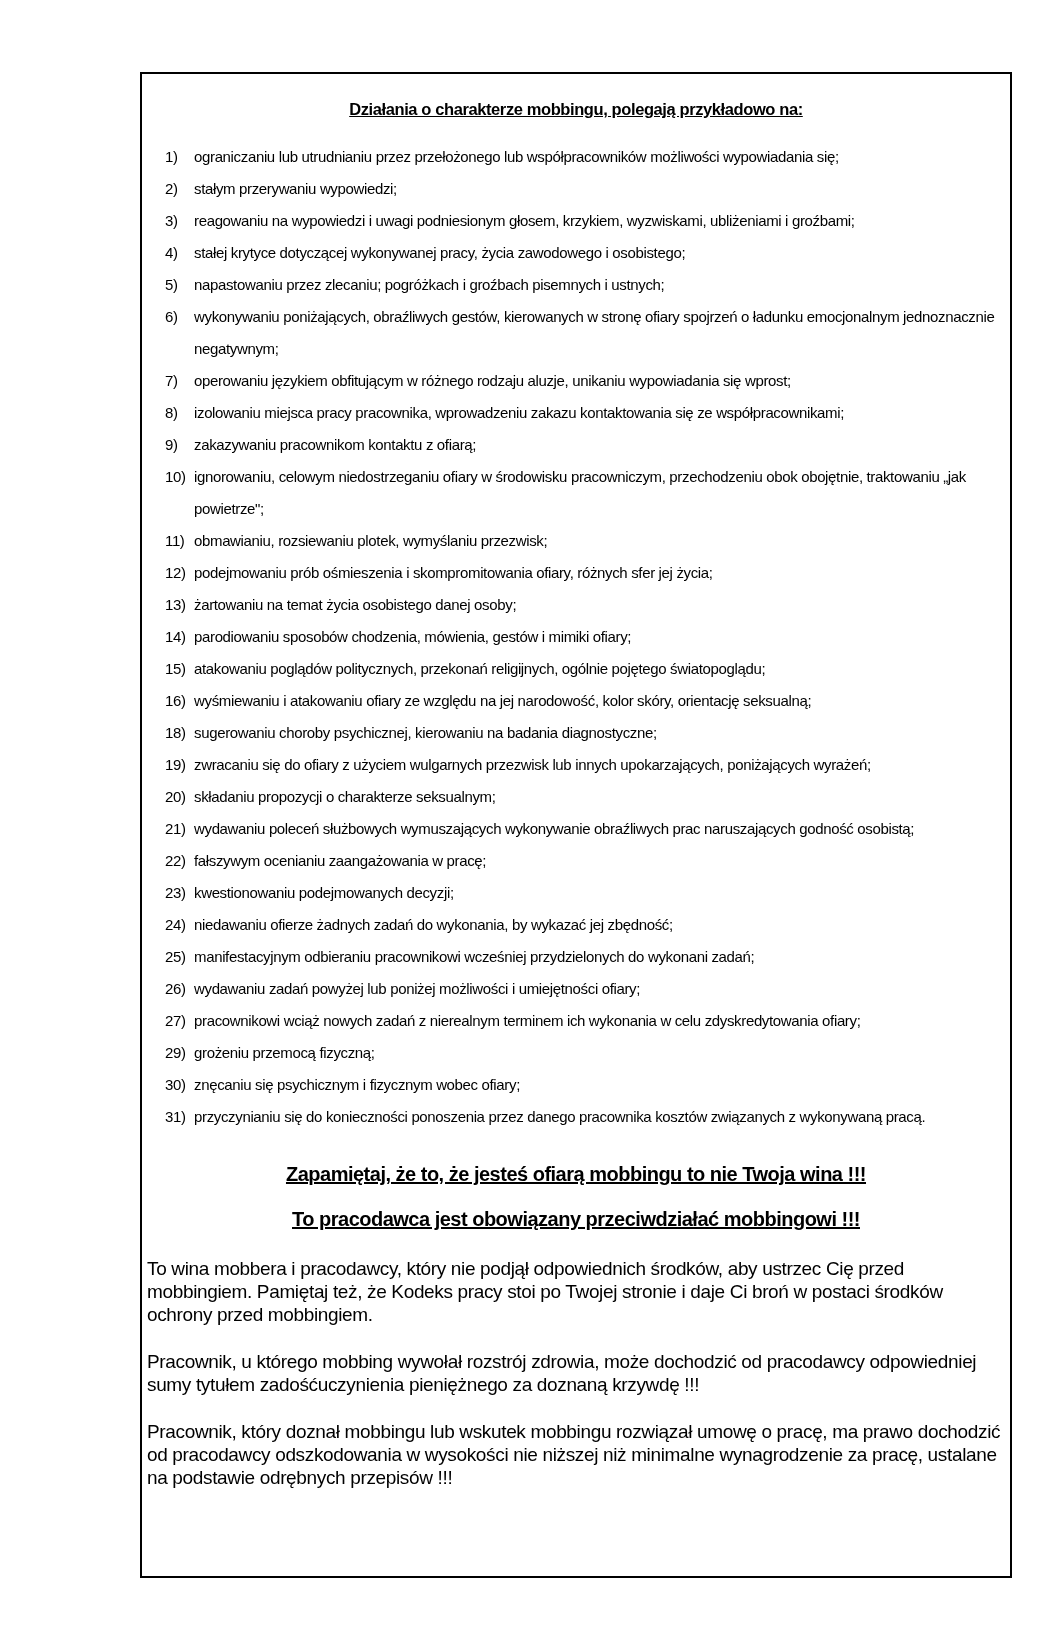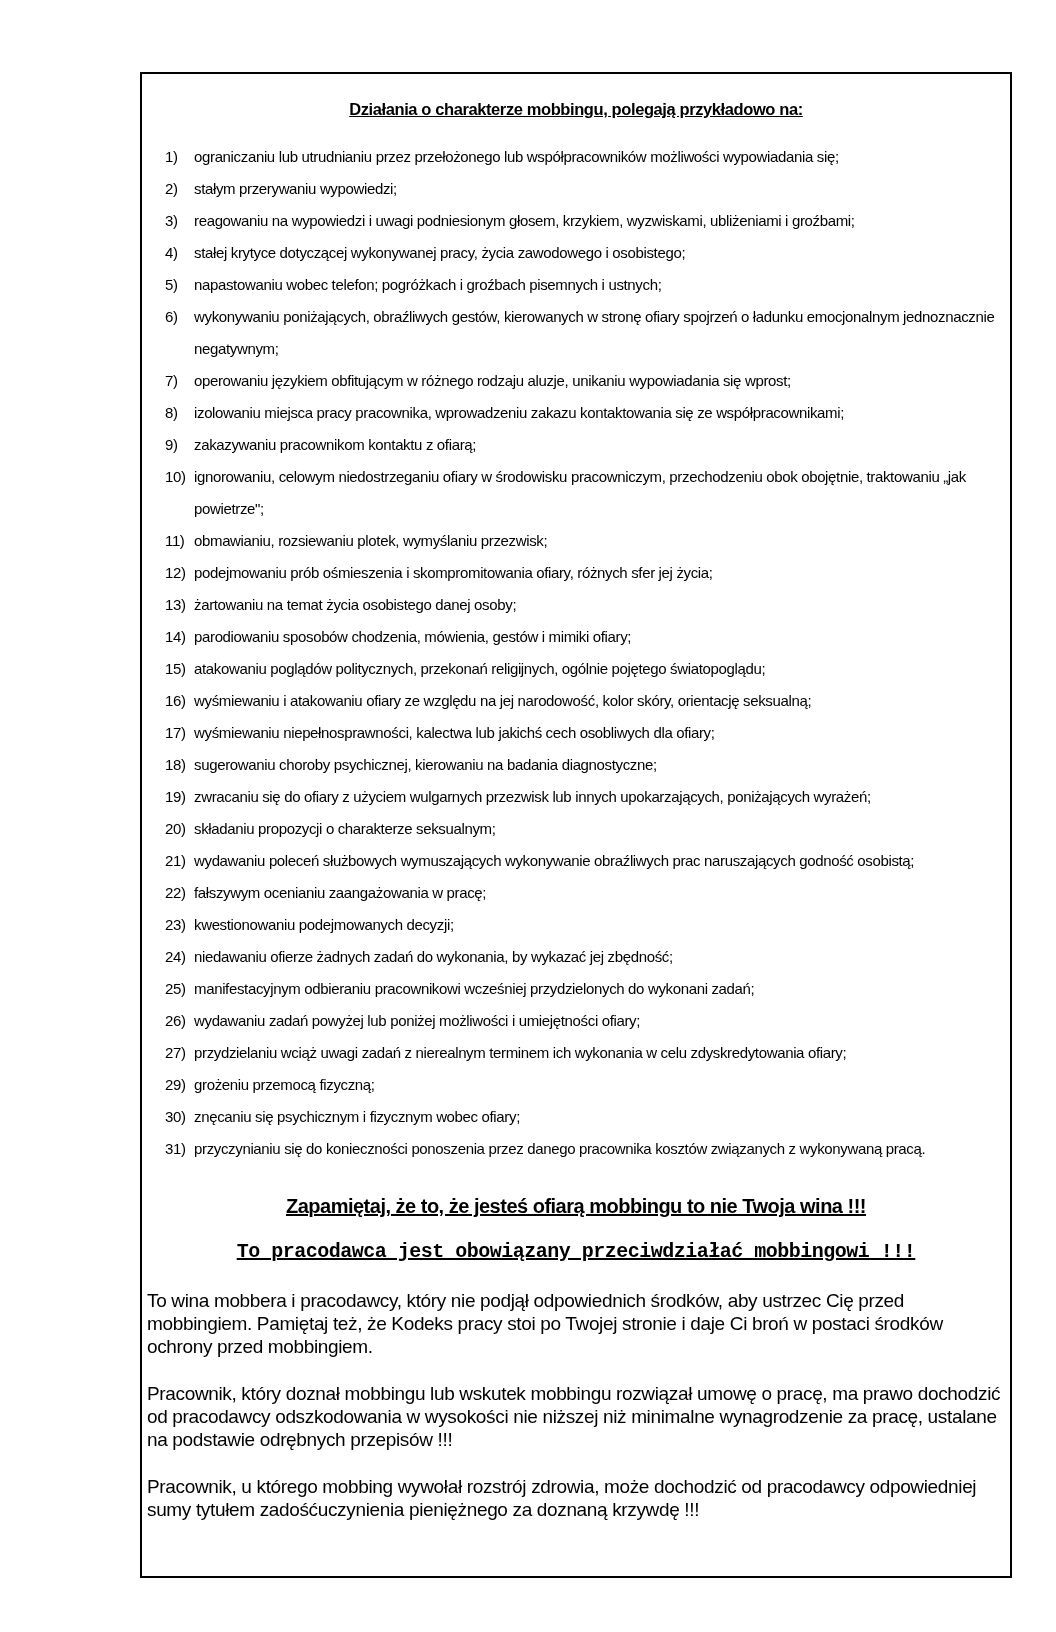--- a/index.html
+++ b/index.html
@@ -56,21 +56,21 @@
   }
   .emphasis {
     text-align: center;
     font-size: 20px;
     font-weight: bold;
     letter-spacing: -0.5px;
     text-decoration: underline;
     margin: 0 20px;
   }
   .emphasis.first { margin-top: 30px; text-decoration: underline; }
-  .emphasis.second { margin-top: 22px; font-family: Liberation Mono, monospace; }
+  .emphasis.second { margin-top: 22px; }
   .paragraphs {
     margin: 26px 6px 0 5px;
     font-size: 19px;
     letter-spacing: -0.35px;
   }
   .para {
     line-height: 23px;
     margin: 0 0 24px 0;
   }
 </style>
@@ -94,21 +94,21 @@
         <div class="item">
           <span class="item-num">3)</span>
           <span class="item-text">reagowaniu na wypowiedzi i uwagi podniesionym głosem, krzykiem, wyzwiskami, ubliżeniami i groźbami;</span>
         </div>
         <div class="item">
           <span class="item-num">4)</span>
           <span class="item-text">stałej krytyce dotyczącej wykonywanej pracy, życia zawodowego i osobistego;</span>
         </div>
         <div class="item">
           <span class="item-num">5)</span>
-          <span class="item-text">napastowaniu wobec telefon; pogróżkach i groźbach pisemnych i ustnych;</span>
+          <span class="item-text">napastowaniu przez zlecaniu; pogróżkach i groźbach pisemnych i ustnych;</span>
         </div>
         <div class="item">
           <span class="item-num">6)</span>
           <span class="item-text">wykonywaniu poniżających, obraźliwych gestów, kierowanych w stronę ofiary spojrzeń o ładunku emocjonalnym jednoznacznie negatywnym;</span>
         </div>
         <div class="item">
           <span class="item-num">7)</span>
           <span class="item-text">operowaniu językiem obfitującym w różnego rodzaju aluzje, unikaniu wypowiadania się wprost;</span>
         </div>
         <div class="item">
@@ -141,24 +141,20 @@
         </div>
         <div class="item">
           <span class="item-num">15)</span>
           <span class="item-text">atakowaniu poglądów politycznych, przekonań religijnych, ogólnie pojętego światopoglądu;</span>
         </div>
         <div class="item">
           <span class="item-num">16)</span>
           <span class="item-text">wyśmiewaniu i atakowaniu ofiary ze względu na jej narodowość, kolor skóry, orientację seksualną;</span>
         </div>
         <div class="item">
-          <span class="item-num">17)</span>
-          <span class="item-text">wyśmiewaniu niepełnosprawności, kalectwa lub jakichś cech osobliwych dla ofiary;</span>
-        </div>
-        <div class="item">
           <span class="item-num">18)</span>
           <span class="item-text">sugerowaniu choroby psychicznej, kierowaniu na badania diagnostyczne;</span>
         </div>
         <div class="item">
           <span class="item-num">19)</span>
           <span class="item-text">zwracaniu się do ofiary z użyciem wulgarnych przezwisk lub innych upokarzających, poniżających wyrażeń;</span>
         </div>
         <div class="item">
           <span class="item-num">20)</span>
           <span class="item-text">składaniu propozycji o charakterze seksualnym;</span>
@@ -182,21 +178,21 @@
         <div class="item">
           <span class="item-num">25)</span>
           <span class="item-text">manifestacyjnym odbieraniu pracownikowi wcześniej przydzielonych do wykonani zadań;</span>
         </div>
         <div class="item">
           <span class="item-num">26)</span>
           <span class="item-text">wydawaniu zadań powyżej lub poniżej możliwości i umiejętności ofiary;</span>
         </div>
         <div class="item">
           <span class="item-num">27)</span>
-          <span class="item-text">przydzielaniu wciąż uwagi zadań z nierealnym terminem ich wykonania w celu zdyskredytowania ofiary;</span>
+          <span class="item-text">pracownikowi wciąż nowych zadań z nierealnym terminem ich wykonania w celu zdyskredytowania ofiary;</span>
         </div>
         <div class="item">
           <span class="item-num">29)</span>
           <span class="item-text">grożeniu przemocą fizyczną;</span>
         </div>
         <div class="item">
           <span class="item-num">30)</span>
           <span class="item-text">znęcaniu się psychicznym i fizycznym wobec ofiary;</span>
         </div>
         <div class="item">
@@ -204,18 +200,18 @@
           <span class="item-text">przyczynianiu się do konieczności ponoszenia przez danego pracownika kosztów związanych z wykonywaną pracą.</span>
         </div>
       </div>
 
     <div class="emphasis first">Zapamiętaj, że to, że jesteś ofiarą mobbingu to nie Twoja wina !!!</div>
 
     <div class="emphasis second">To pracodawca jest obowiązany przeciwdziałać mobbingowi !!!</div>
 
     <div class="paragraphs">
       <p class="para">To wina mobbera i pracodawcy, który nie podjął odpowiednich środków, aby ustrzec Cię przed mobbingiem. Pamiętaj też, że Kodeks pracy stoi po Twojej stronie i daje Ci broń w postaci środków ochrony przed mobbingiem.</p>
+      <p class="para">Pracownik, u którego mobbing wywołał rozstrój zdrowia, może dochodzić od pracodawcy odpowiedniej sumy tytułem zadośćuczynienia pieniężnego za doznaną krzywdę !!!</p>
       <p class="para">Pracownik, który doznał mobbingu lub wskutek mobbingu rozwiązał umowę o pracę, ma prawo dochodzić od pracodawcy odszkodowania w wysokości nie niższej niż minimalne wynagrodzenie za pracę, ustalane na podstawie odrębnych przepisów !!!</p>
-      <p class="para">Pracownik, u którego mobbing wywołał rozstrój zdrowia, może dochodzić od pracodawcy odpowiedniej sumy tytułem zadośćuczynienia pieniężnego za doznaną krzywdę !!!</p>
     </div>
 
   </div>
 </div>
 
 </body></html>

